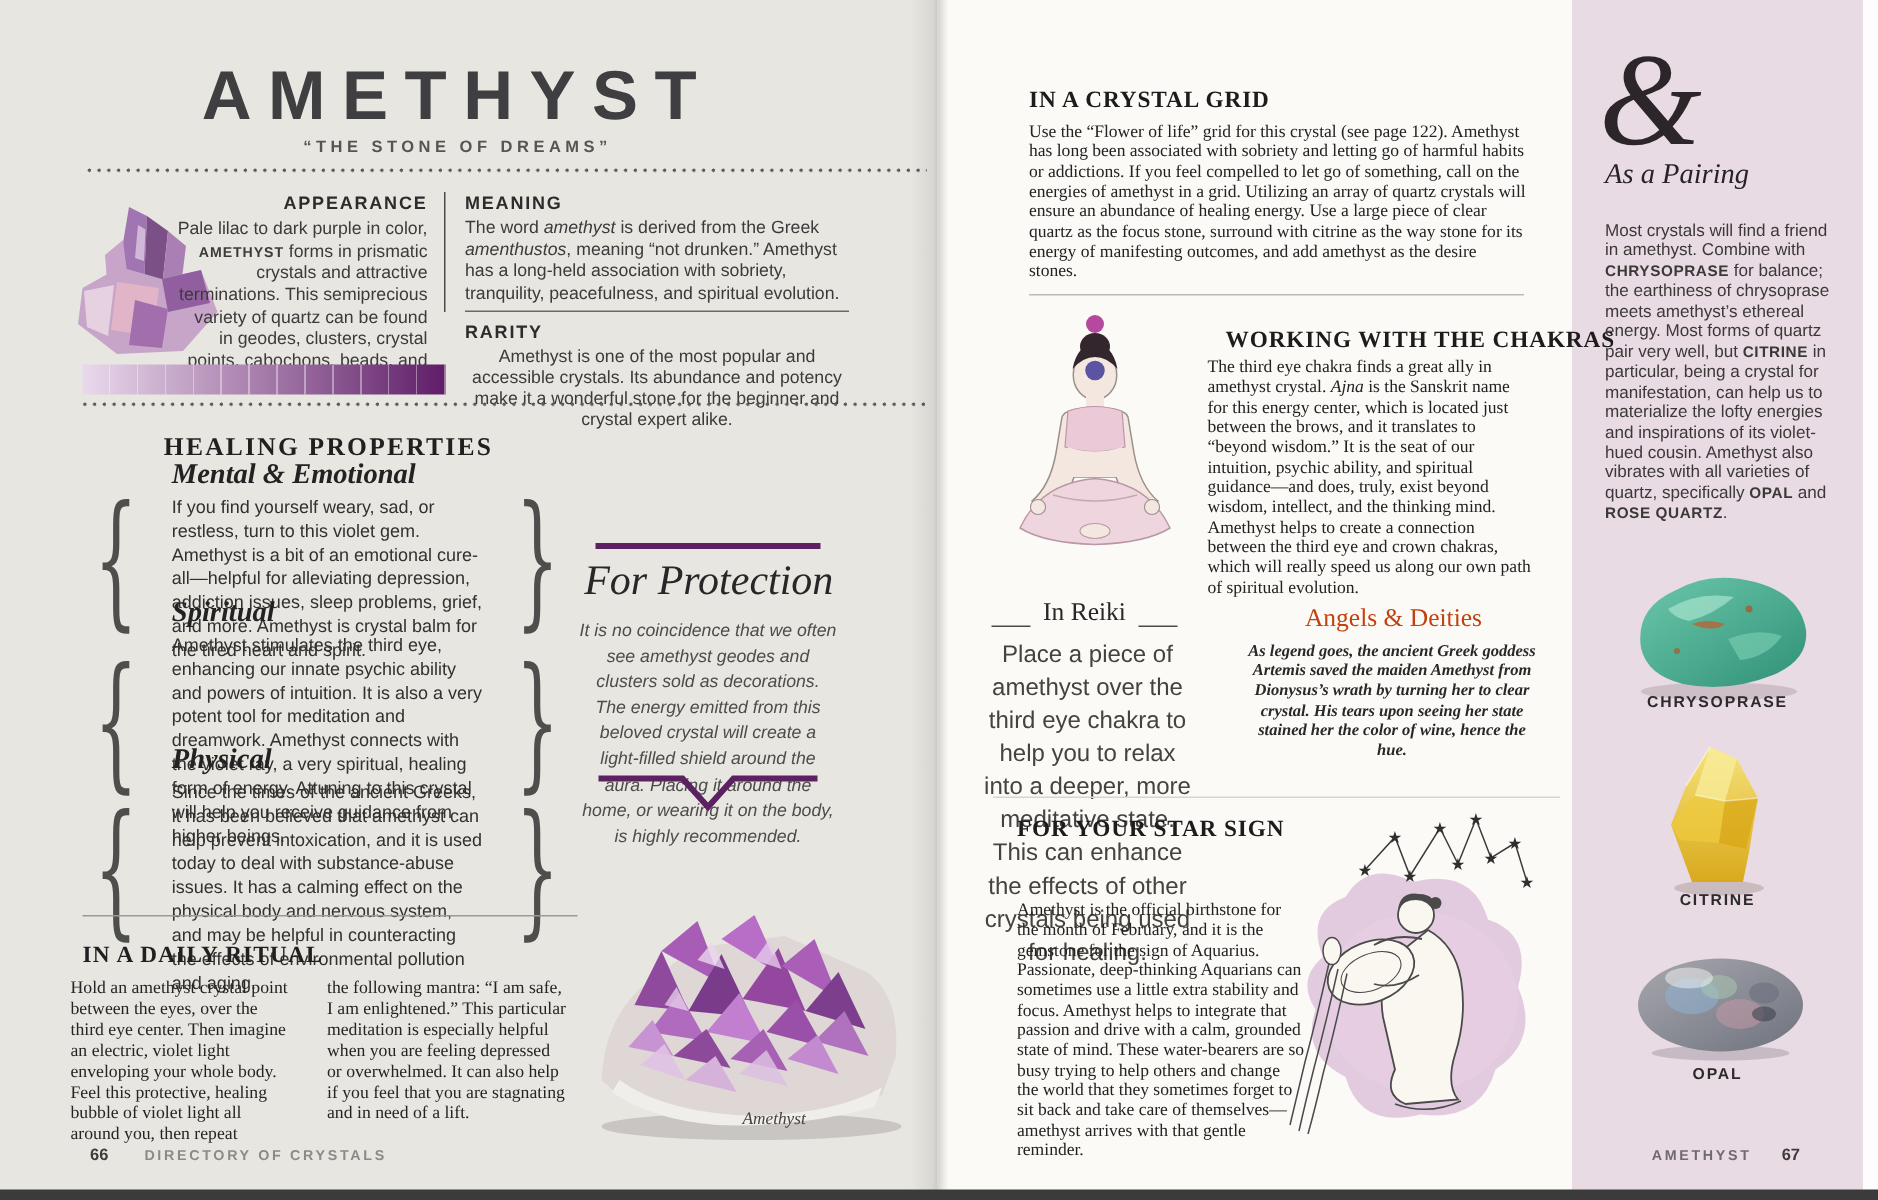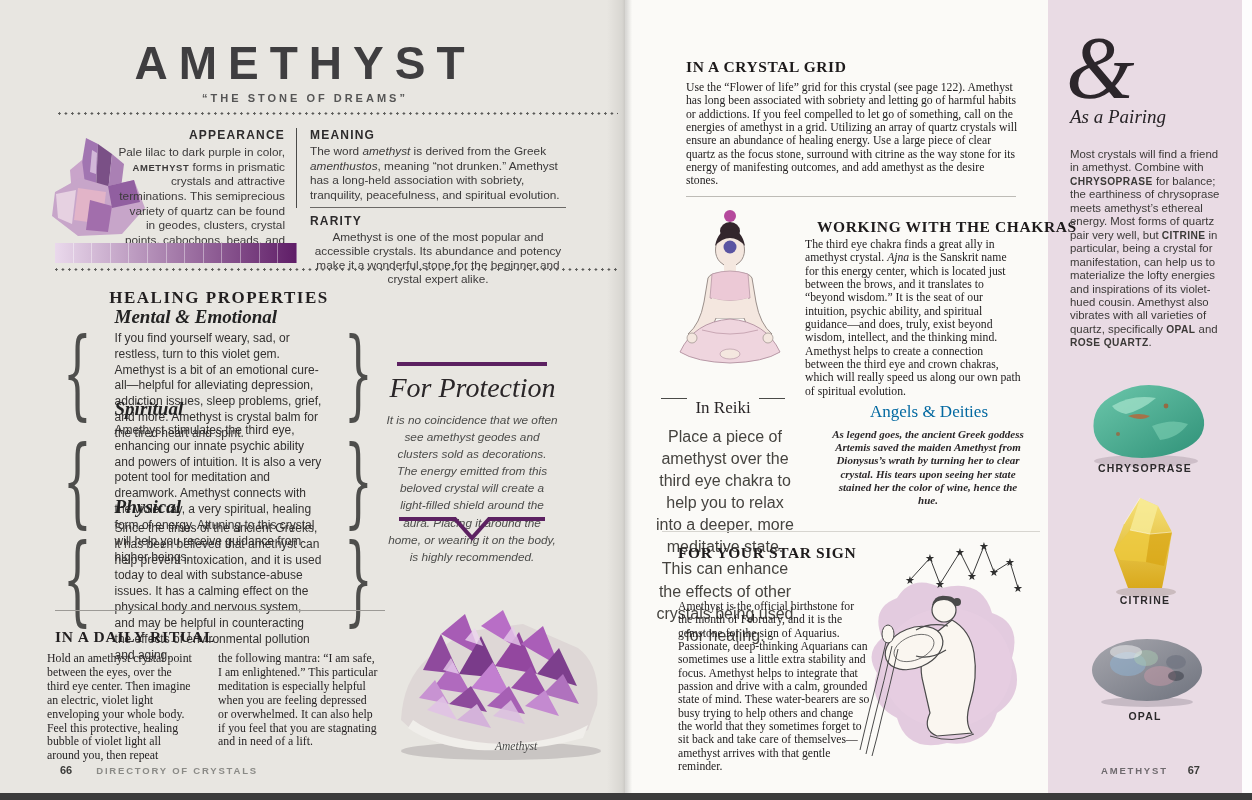--- a/index.html
+++ b/index.html
@@ -69,27 +69,27 @@
 
   
   .serif-h{font-family:"Liberation Serif",serif;font-weight:bold;letter-spacing:.6px;
            font-size:15.5px;color:#1e1b1c;}
   .serif-p{font-family:"Liberation Serif",serif;font-size:11.7px;line-height:1.14;color:#242122;}
   .grid-title{left:686px;top:58px;}
   .grid-text{left:686px;top:81px;width:333px;}
   .right-rule1{left:686px;top:196px;width:330px;height:1px;background:#bdbbb6;}
   .chakra-title{left:805px;top:218px;margin-left:12px;}
   .chakra-text{left:805px;top:238px;width:216px;}
-  .reiki-title{left:650px;top:398px;width:146px;display:flex;align-items:flex-start;gap:8px;
+  .reiki-title{left:650px;top:398px;width:146px;display:flex;align-items:flex-end;gap:8px;
                font-family:"Liberation Serif",serif;font-size:17px;color:#2a2628;justify-content:center;}
   .dashline{width:26px;height:1px;background:#4a4a48;}
   .reiki-text{left:652px;top:426px;width:146px;text-align:center;font-size:16px;
               line-height:1.38;color:#45433f;}
   .angels-title{left:838px;top:402px;width:182px;text-align:center;
-                font-family:"Liberation Serif",serif;font-size:17px;color:#0369a1;}
+                font-family:"Liberation Serif",serif;font-size:17px;color:#c2410c;}
   .angels-text{left:830px;top:428px;width:196px;text-align:center;font-family:"Liberation Serif",serif;
                font-style:italic;font-weight:bold;font-size:11px;line-height:1.2;color:#2b2729;}
   .right-rule2{left:662px;top:531px;width:378px;height:1px;background:#d7d5d0;}
   .star-title{left:678px;top:544px;}
   .star-text{left:678px;top:565px;width:192px;margin-top:35px;}
   .footer-right{left:1080px;top:764px;width:120px;display:flex;justify-content:flex-end;
                 align-items:baseline;gap:20px;}
   .footer-right .footer-label{color:#6f6a6e;}
 
   

